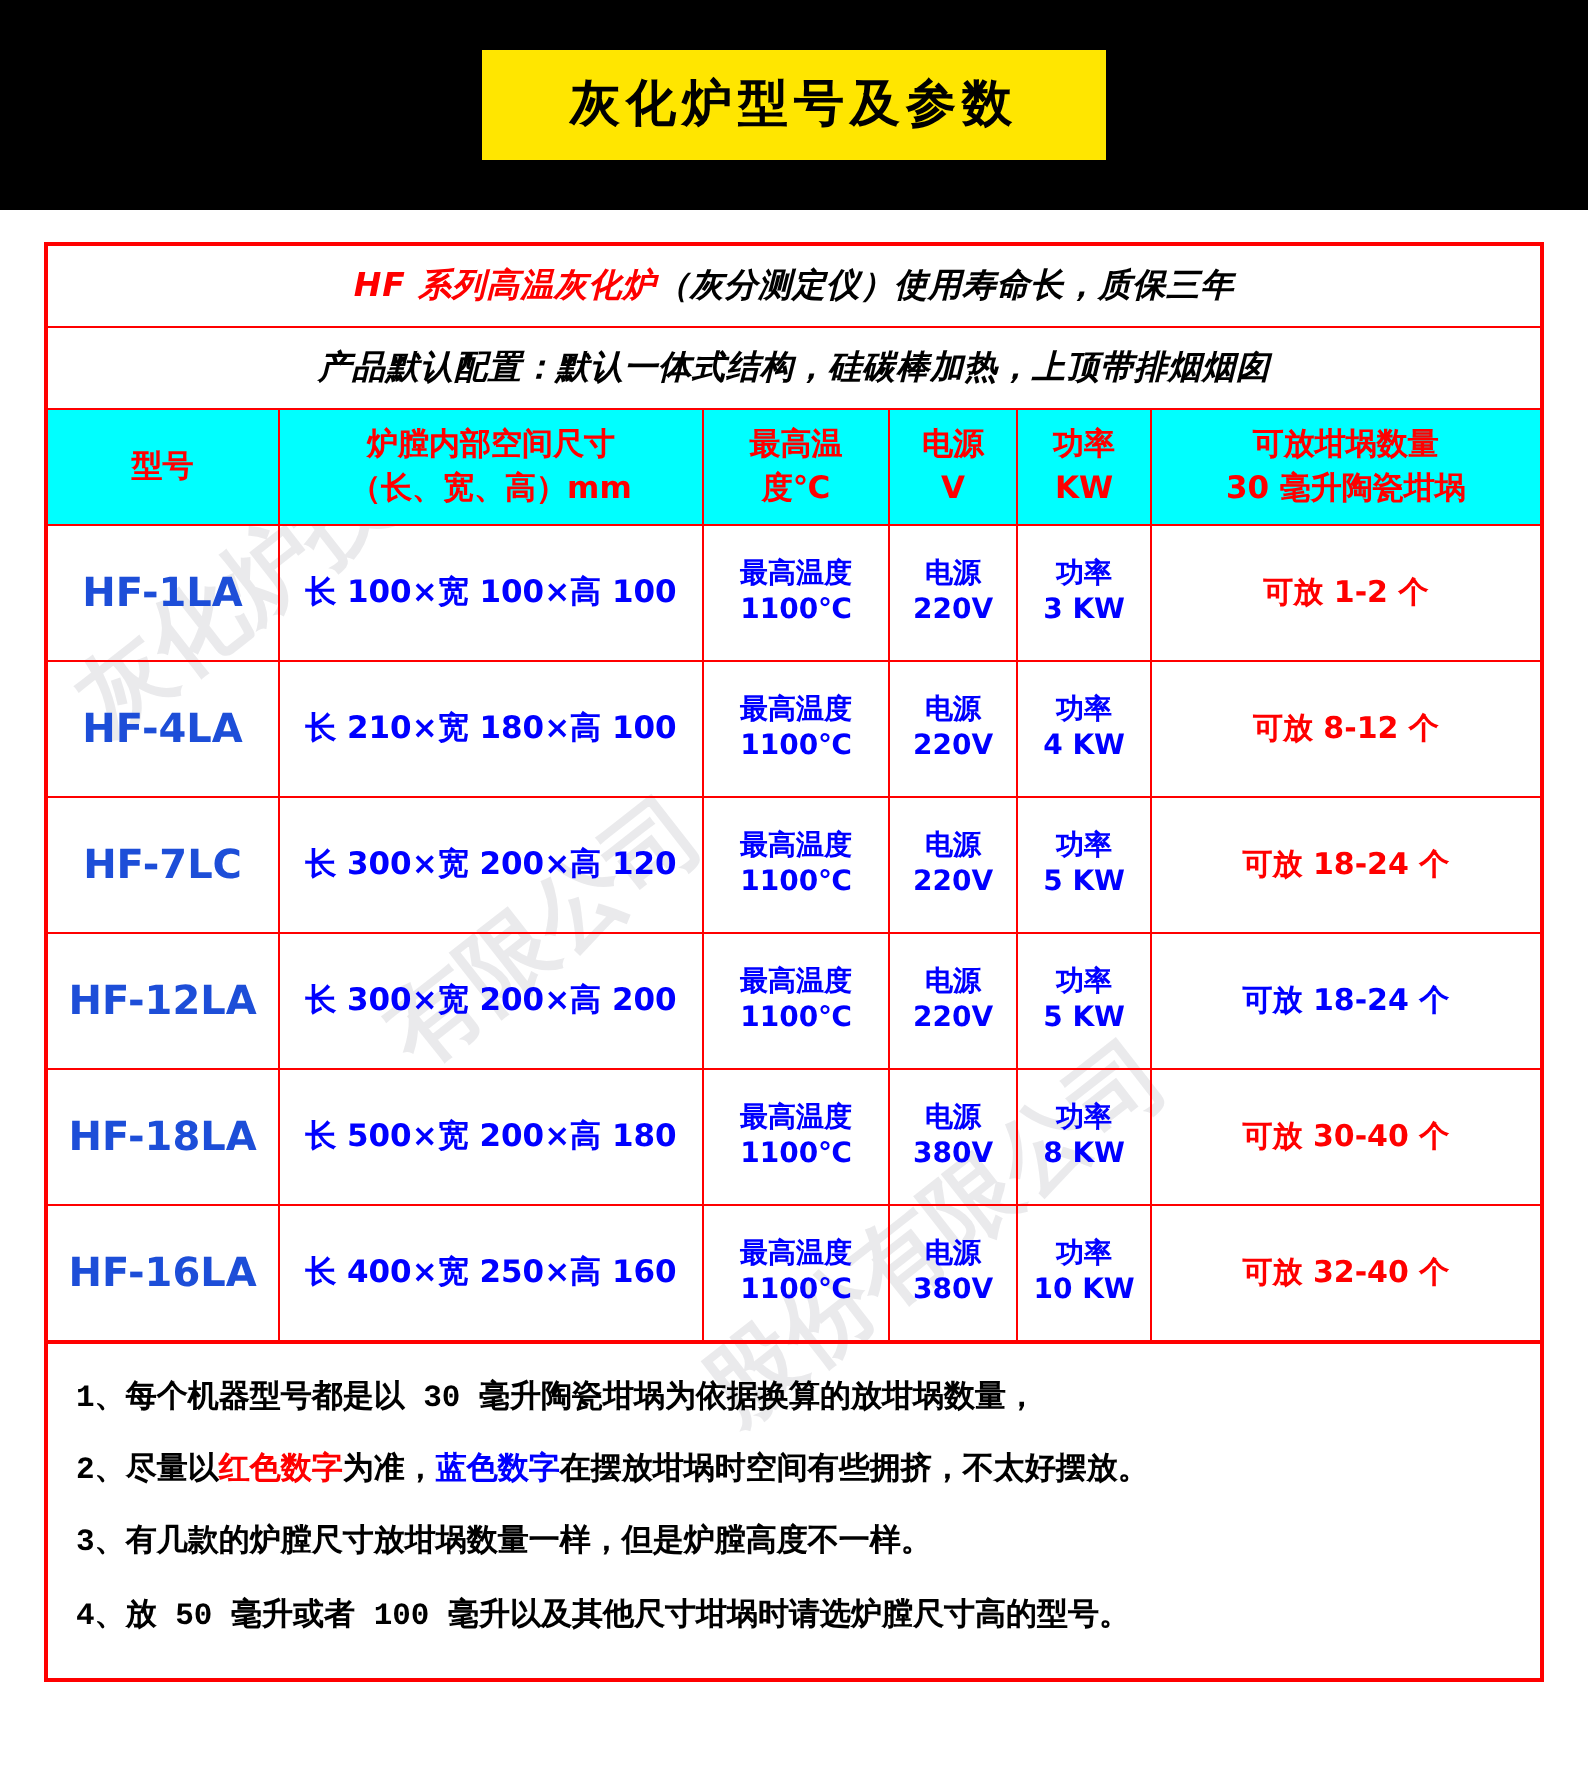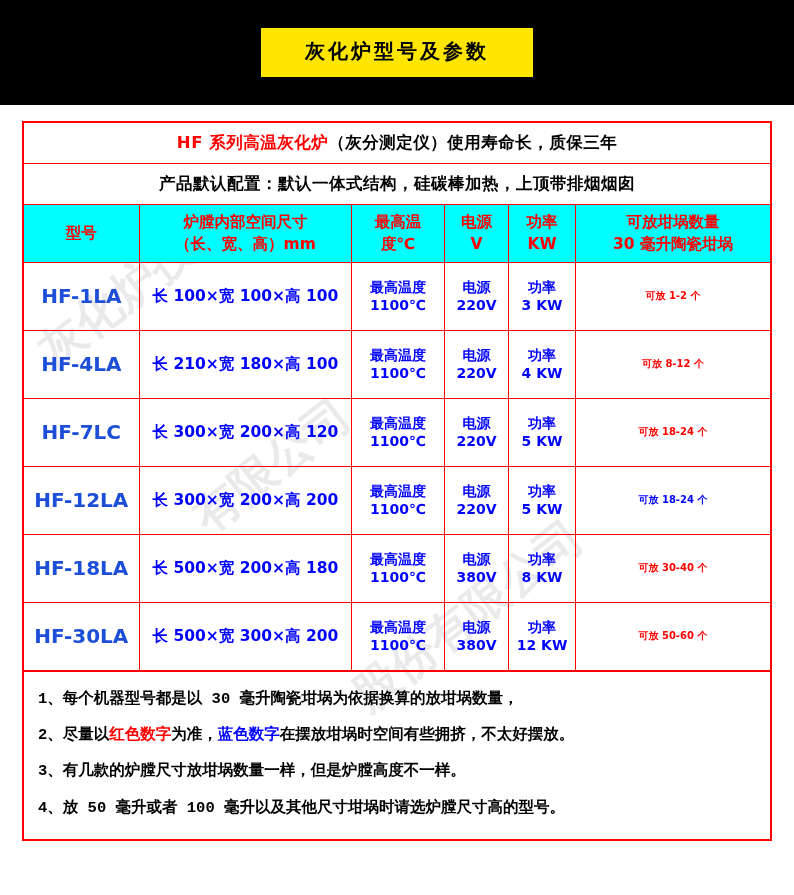--- a/index.html
+++ b/index.html
@@ -14,21 +14,21 @@
   .header {
     height: 105px;
     display: flex;
     align-items: center;
     justify-content: center;
     background: #000;
   }
   .title-banner {
     background: #ffe600;
     color: #000;
-    font-size: 20px;
+    font-size: 25px;
     font-weight: bold;
     letter-spacing: 3px;
     padding: 10px 44px 12px 44px;
     font-family: "DejaVu Sans", sans-serif;
   }
   .sheet {
     position: relative;
     width: 794px;
     height: 790px;
     background: #fff;
@@ -65,20 +65,21 @@
     text-align: center;
     vertical-align: middle;
     font-family: "DejaVu Sans", sans-serif;
   }
   .banner-row td {
     padding: 9px 6px;
     font-size: 16.5px;
     font-weight: bold;
     color: #000;
     letter-spacing: 0.5px;
+    font-style: italic;
   }
   .banner-row .red { color: #ff0000; }
   .hdr td {
     background: #00ffff;
     color: #ff0000;
     font-weight: bold;
     font-size: 15.5px;
     padding: 6px 4px;
     line-height: 1.45;
   }
@@ -97,21 +98,21 @@
   }
   .small-blue {
     color: #0000ff;
     font-weight: bold;
     font-size: 14px;
     line-height: 1.35;
     padding: 5px 2px;
   }
   .qty {
     font-weight: bold;
-    font-size: 10px;
+    font-size: 15px;
     padding: 7px 4px;
   }
   .qty .r { color: #ff0000; }
   .qty .b { color: #0000ff; }
   .notes {
     border: 2px solid #ff0000;
     border-top: none;
     padding: 10px 14px 12px 14px;
     position: relative;
     z-index: 2;
@@ -209,26 +210,26 @@
         </tr>
         <tr>
           <td class="model">HF-18LA</td>
           <td class="dims">长 500×宽 200×高 180</td>
           <td class="small-blue">最高温度<br>1100℃</td>
           <td class="small-blue">电源<br>380V</td>
           <td class="small-blue">功率<br>8 KW</td>
           <td class="qty"><span class="r">可放</span><span class="r"> 30-40 </span><span class="r">个</span></td>
         </tr>
         <tr>
-          <td class="model">HF-30LA</td>
-          <td class="dims">长 500×宽 300×高 200</td>
+          <td class="model">HF-16LA</td>
+          <td class="dims">长 400×宽 250×高 160</td>
           <td class="small-blue">最高温度<br>1100℃</td>
           <td class="small-blue">电源<br>380V</td>
-          <td class="small-blue">功率<br>12 KW</td>
-          <td class="qty"><span class="r">可放</span><span class="r"> 50-60 </span><span class="r">个</span></td>
+          <td class="small-blue">功率<br>10 KW</td>
+          <td class="qty"><span class="r">可放</span><span class="r"> 32-40 </span><span class="r">个</span></td>
         </tr>
       </tbody>
   </table>
 
   <div class="notes" id="notes-box">
       <div class="note"><span>1、</span><span>每个机器型号都是以 30 毫升陶瓷坩埚为依据换算的放坩埚数量，</span></div>
       <div class="note"><span>2、</span><span>尽量以</span><span class="red">红色数字</span><span>为准，</span><span class="blue">蓝色数字</span><span>在摆放坩埚时空间有些拥挤，不太好摆放。</span></div>
       <div class="note"><span>3、</span><span>有几款的炉膛尺寸放坩埚数量一样，但是炉膛高度不一样。</span></div>
       <div class="note"><span>4、</span><span>放 50 毫升或者 100 毫升以及其他尺寸坩埚时请选炉膛尺寸高的型号。</span></div>
     </div>

